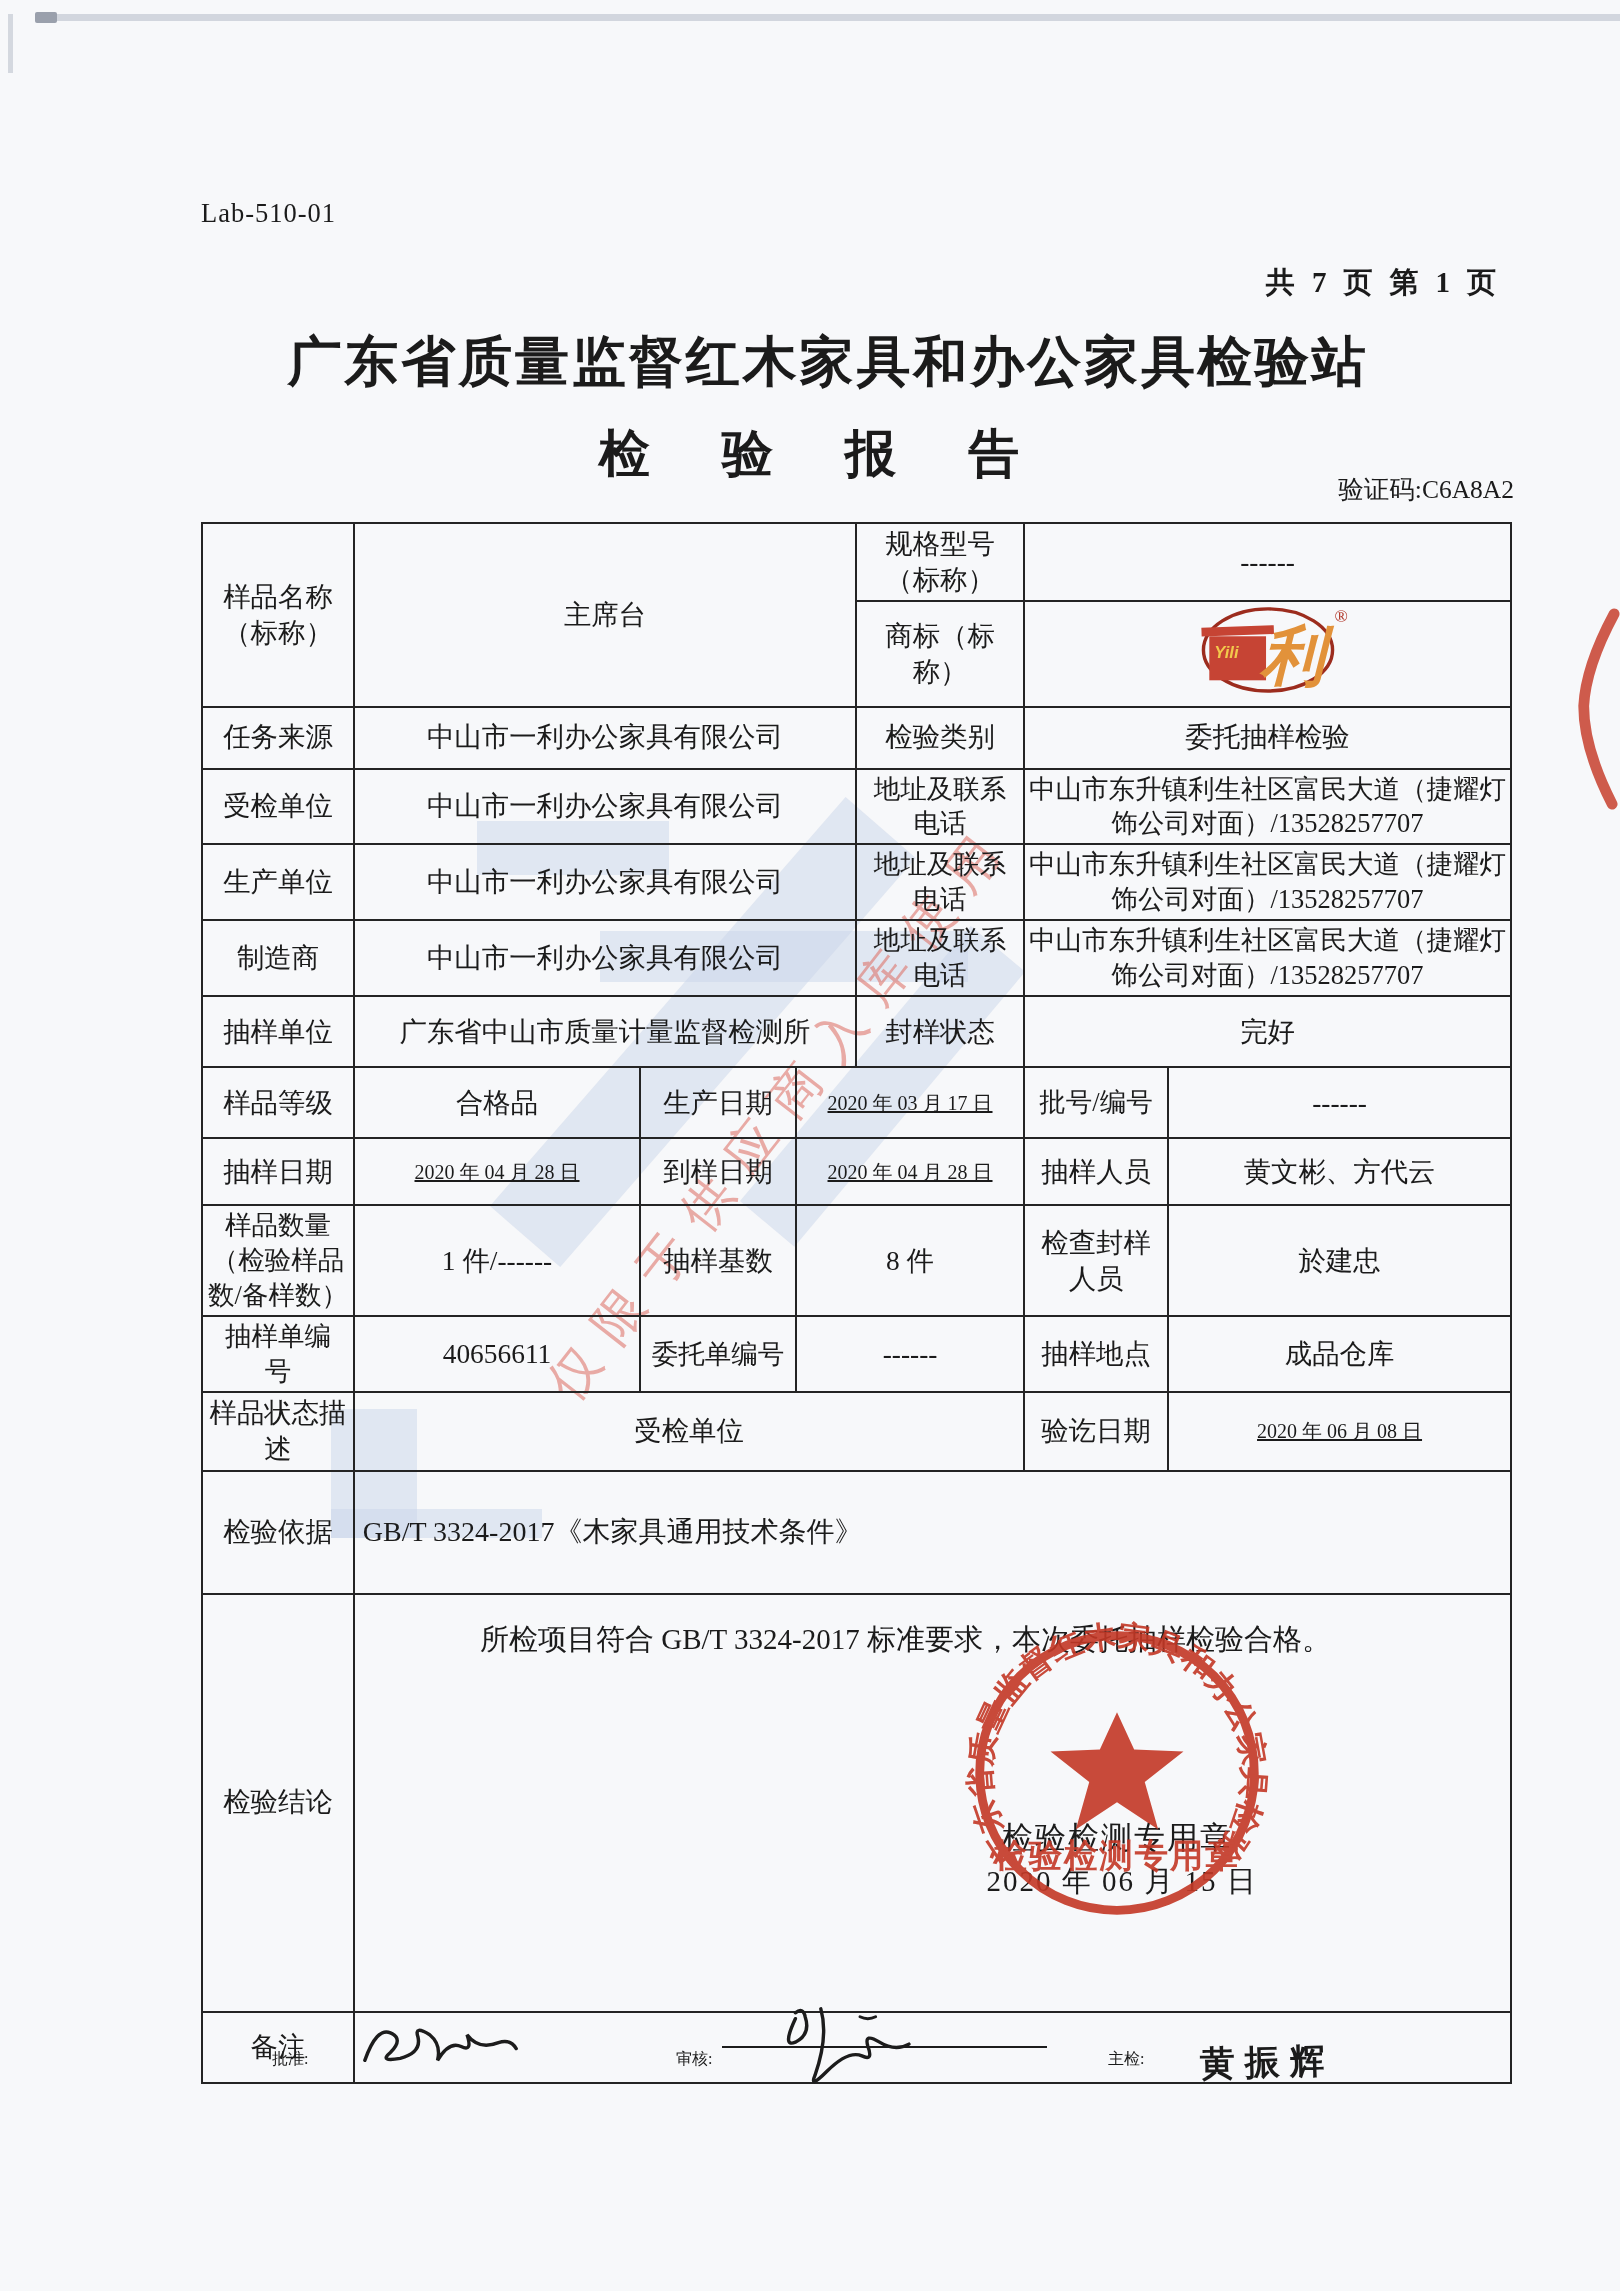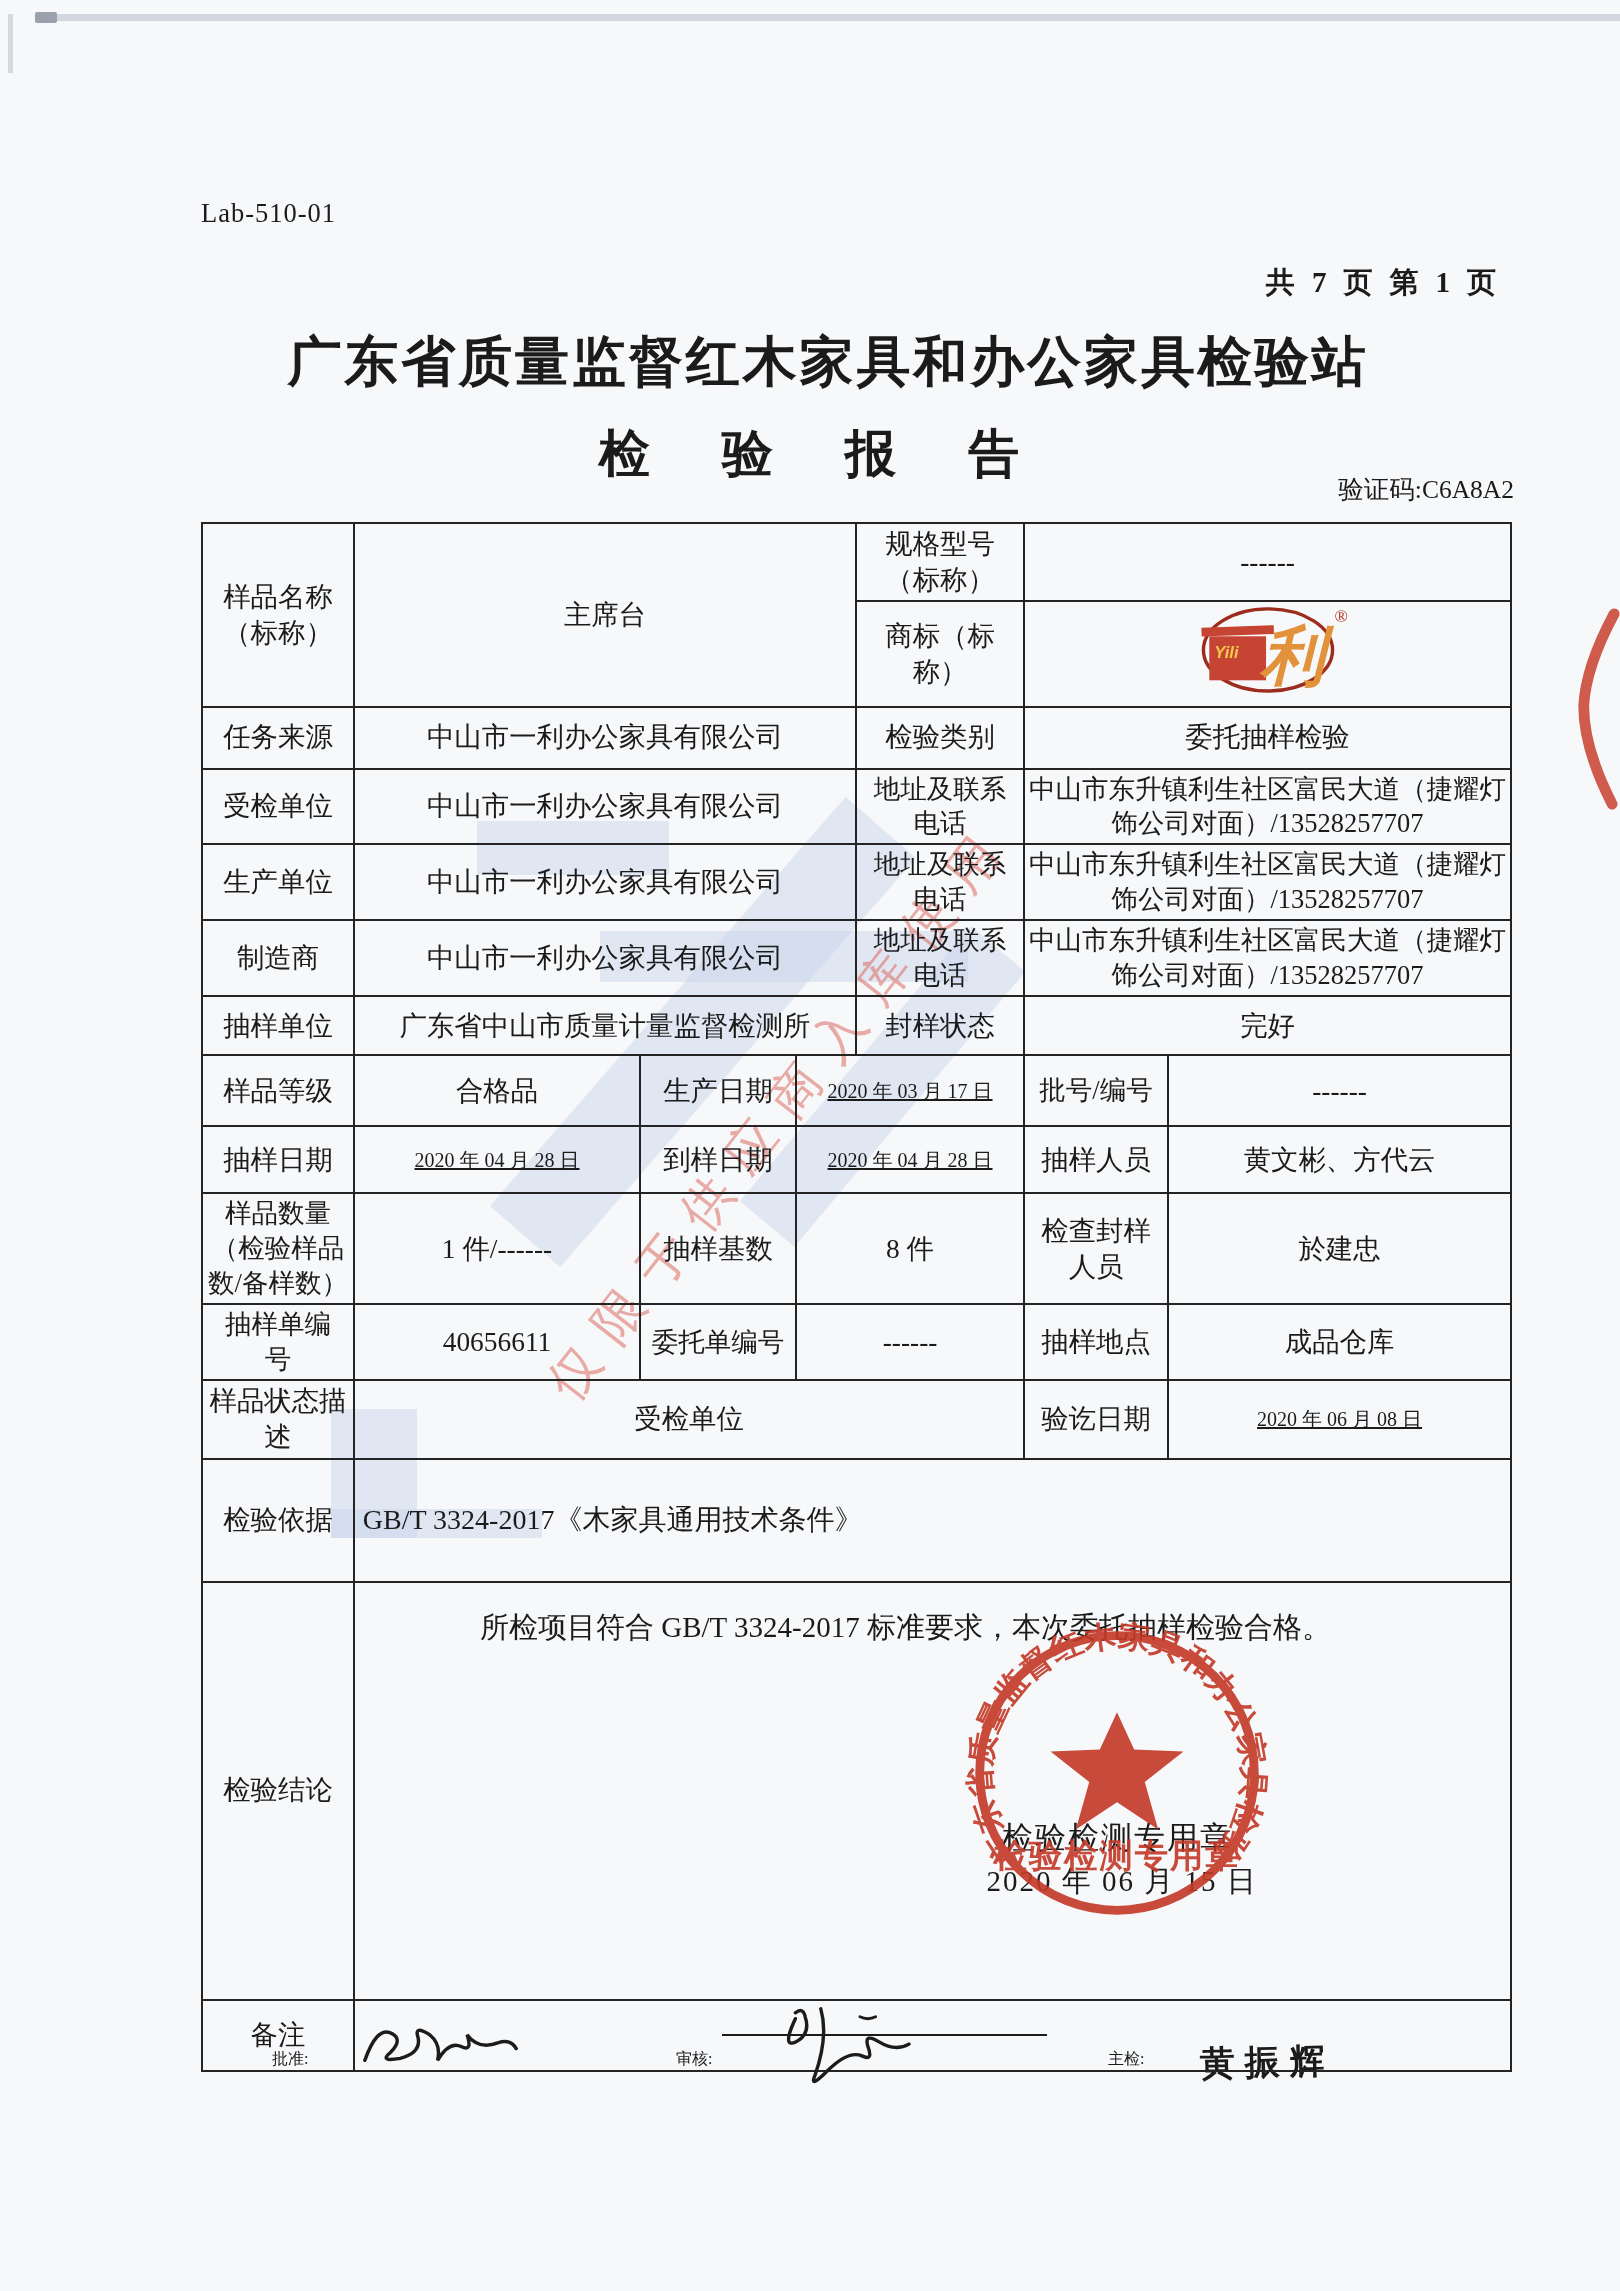--- a/index.html
+++ b/index.html
@@ -119,21 +119,21 @@
       <td colspan="3" class="lt">中山市一利办公家具有限公司</td>
       <td class="sm">地址及联系电话</td>
       <td colspan="2" class="lt sm">中山市东升镇利生社区富民大道（捷耀灯饰公司对面）/13528257707</td>
     </tr>
     <tr style="height:75px">
       <td>制造商</td>
       <td colspan="3" class="lt">中山市一利办公家具有限公司</td>
       <td class="sm">地址及联系电话</td>
       <td colspan="2" class="lt sm">中山市东升镇利生社区富民大道（捷耀灯饰公司对面）/13528257707</td>
     </tr>
-    <tr style="height:59px">
+    <tr style="height:71px">
       <td>抽样单位</td>
       <td colspan="3" class="lt">广东省中山市质量计量监督检测所</td>
       <td>封样状态</td>
       <td colspan="2">完好</td>
     </tr>
     <tr style="height:71px">
       <td>样品等级</td>
       <td>合格品</td>
       <td>生产日期</td>
       <td colspan="2" class="dt">2020 年 03 月 17 日</td>

